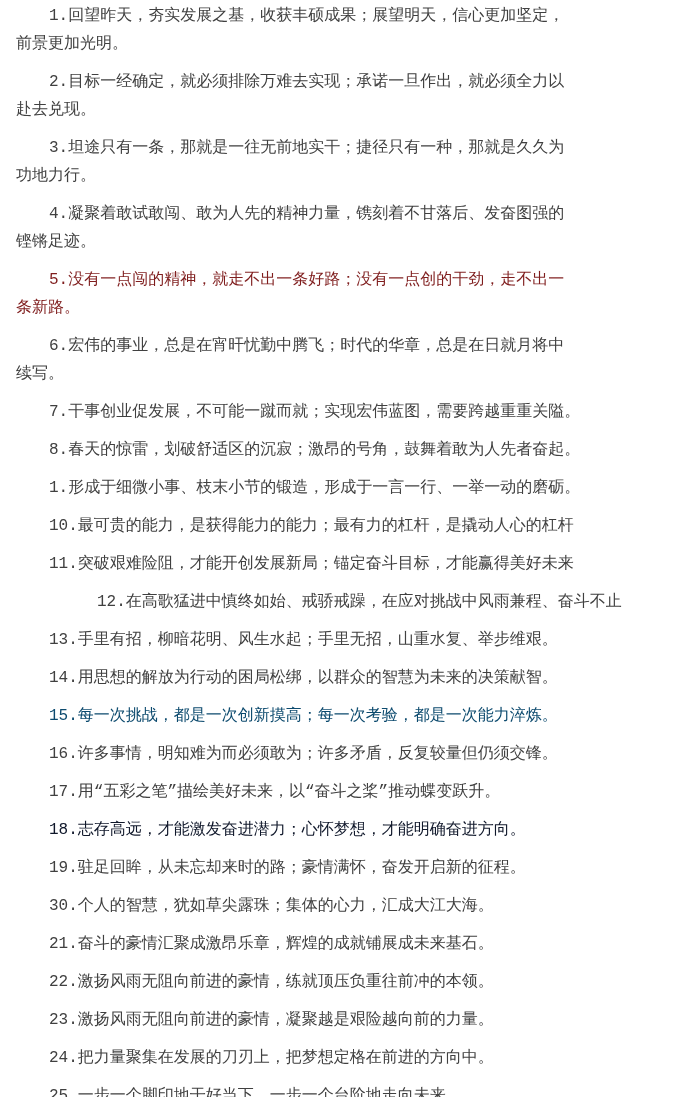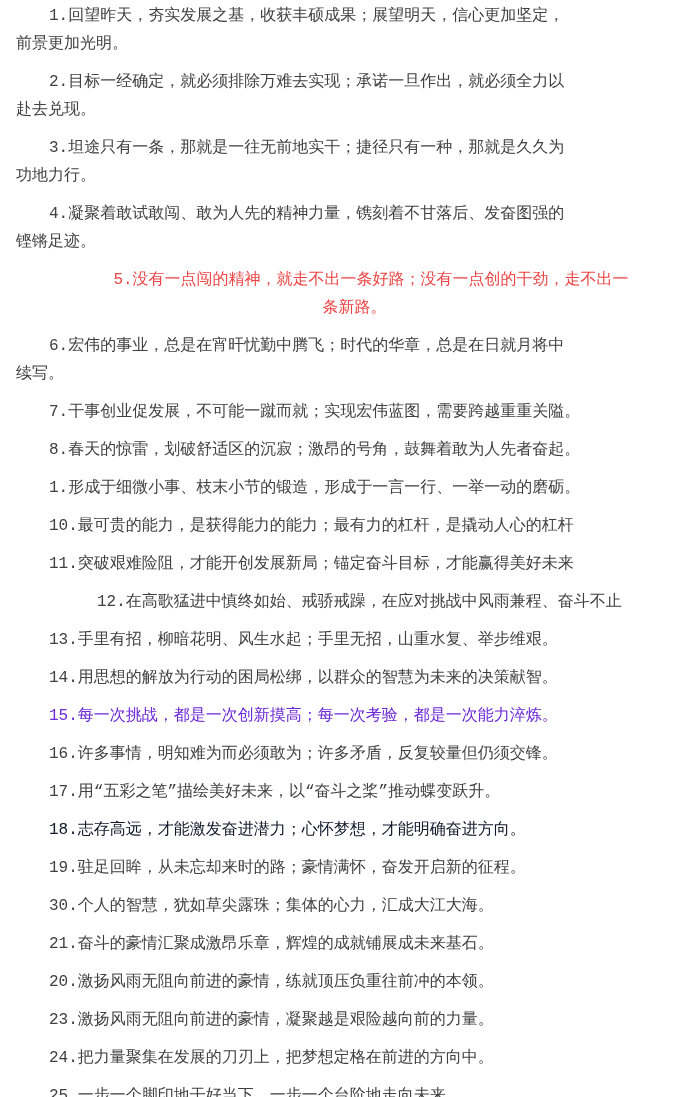--- a/index.html
+++ b/index.html
@@ -36,36 +36,36 @@
 
 <div class="doc">
   <p class="para" style="color: rgb(64, 64, 64);">1.回望昨天，夯实发展之基，收获丰硕成果；展望明天，信心更加坚定，
 前景更加光明。</p>
   <p class="para" style="color: rgb(64, 64, 64);">2.目标一经确定，就必须排除万难去实现；承诺一旦作出，就必须全力以
 赴去兑现。</p>
   <p class="para" style="color: rgb(64, 64, 64);">3.坦途只有一条，那就是一往无前地实干；捷径只有一种，那就是久久为
 功地力行。</p>
   <p class="para" style="color: rgb(64, 64, 64);">4.凝聚着敢试敢闯、敢为人先的精神力量，镌刻着不甘落后、发奋图强的
 铿锵足迹。</p>
-  <p class="para" style="color: #ef4444; text-align: center;">5.没有一点闯的精神，就走不出一条好路；没有一点创的干劲，走不出一
+  <p class="para" style="color: #7f1d1d;">5.没有一点闯的精神，就走不出一条好路；没有一点创的干劲，走不出一
 条新路。</p>
   <p class="para" style="color: rgb(64, 64, 64);">6.宏伟的事业，总是在宵旰忧勤中腾飞；时代的华章，总是在日就月将中
 续写。</p>
   <p class="para" style="color: rgb(64, 64, 64);">7.干事创业促发展，不可能一蹴而就；实现宏伟蓝图，需要跨越重重关隘。</p>
   <p class="para" style="color: rgb(64, 64, 64);">8.春天的惊雷，划破舒适区的沉寂；激昂的号角，鼓舞着敢为人先者奋起。</p>
   <p class="para" style="color: rgb(64, 64, 64);">1.形成于细微小事、枝末小节的锻造，形成于一言一行、一举一动的磨砺。</p>
   <p class="para" style="color: rgb(64, 64, 64);">10.最可贵的能力，是获得能力的能力；最有力的杠杆，是撬动人心的杠杆</p>
   <p class="para" style="color: rgb(64, 64, 64);">11.突破艰难险阻，才能开创发展新局；锚定奋斗目标，才能赢得美好未来</p>
   <p class="para" style="color: rgb(64, 64, 64); padding-left: 48px;">12.在高歌猛进中慎终如始、戒骄戒躁，在应对挑战中风雨兼程、奋斗不止</p>
   <p class="para" style="color: rgb(64, 64, 64);">13.手里有招，柳暗花明、风生水起；手里无招，山重水复、举步维艰。</p>
   <p class="para" style="color: rgb(64, 64, 64);">14.用思想的解放为行动的困局松绑，以群众的智慧为未来的决策献智。</p>
-  <p class="para" style="color: #6d28d9;">15.每一次挑战，都是一次创新摸高；每一次考验，都是一次能力淬炼。</p>
+  <p class="para" style="color: #0c4a6e;">15.每一次挑战，都是一次创新摸高；每一次考验，都是一次能力淬炼。</p>
   <p class="para" style="color: rgb(64, 64, 64);">16.许多事情，明知难为而必须敢为；许多矛盾，反复较量但仍须交锋。</p>
   <p class="para" style="color: rgb(64, 64, 64);">17.用“五彩之笔”描绘美好未来，以“奋斗之桨”推动蝶变跃升。</p>
   <p class="para" style="color: #0f172a;">18.志存高远，才能激发奋进潜力；心怀梦想，才能明确奋进方向。</p>
   <p class="para" style="color: rgb(64, 64, 64);">19.驻足回眸，从未忘却来时的路；豪情满怀，奋发开启新的征程。</p>
   <p class="para" style="color: rgb(64, 64, 64);">30.个人的智慧，犹如草尖露珠；集体的心力，汇成大江大海。</p>
   <p class="para" style="color: rgb(64, 64, 64);">21.奋斗的豪情汇聚成激昂乐章，辉煌的成就铺展成未来基石。</p>
-  <p class="para" style="color: rgb(64, 64, 64);">20.激扬风雨无阻向前进的豪情，练就顶压负重往前冲的本领。</p>
+  <p class="para" style="color: rgb(64, 64, 64);">22.激扬风雨无阻向前进的豪情，练就顶压负重往前冲的本领。</p>
   <p class="para" style="color: rgb(64, 64, 64);">23.激扬风雨无阻向前进的豪情，凝聚越是艰险越向前的力量。</p>
   <p class="para" style="color: rgb(64, 64, 64);">24.把力量聚集在发展的刀刃上，把梦想定格在前进的方向中。</p>
   <p class="para" style="color: rgb(64, 64, 64);">25.一步一个脚印地干好当下，一步一个台阶地走向未来</p>
 </div>
 
 </body></html>

